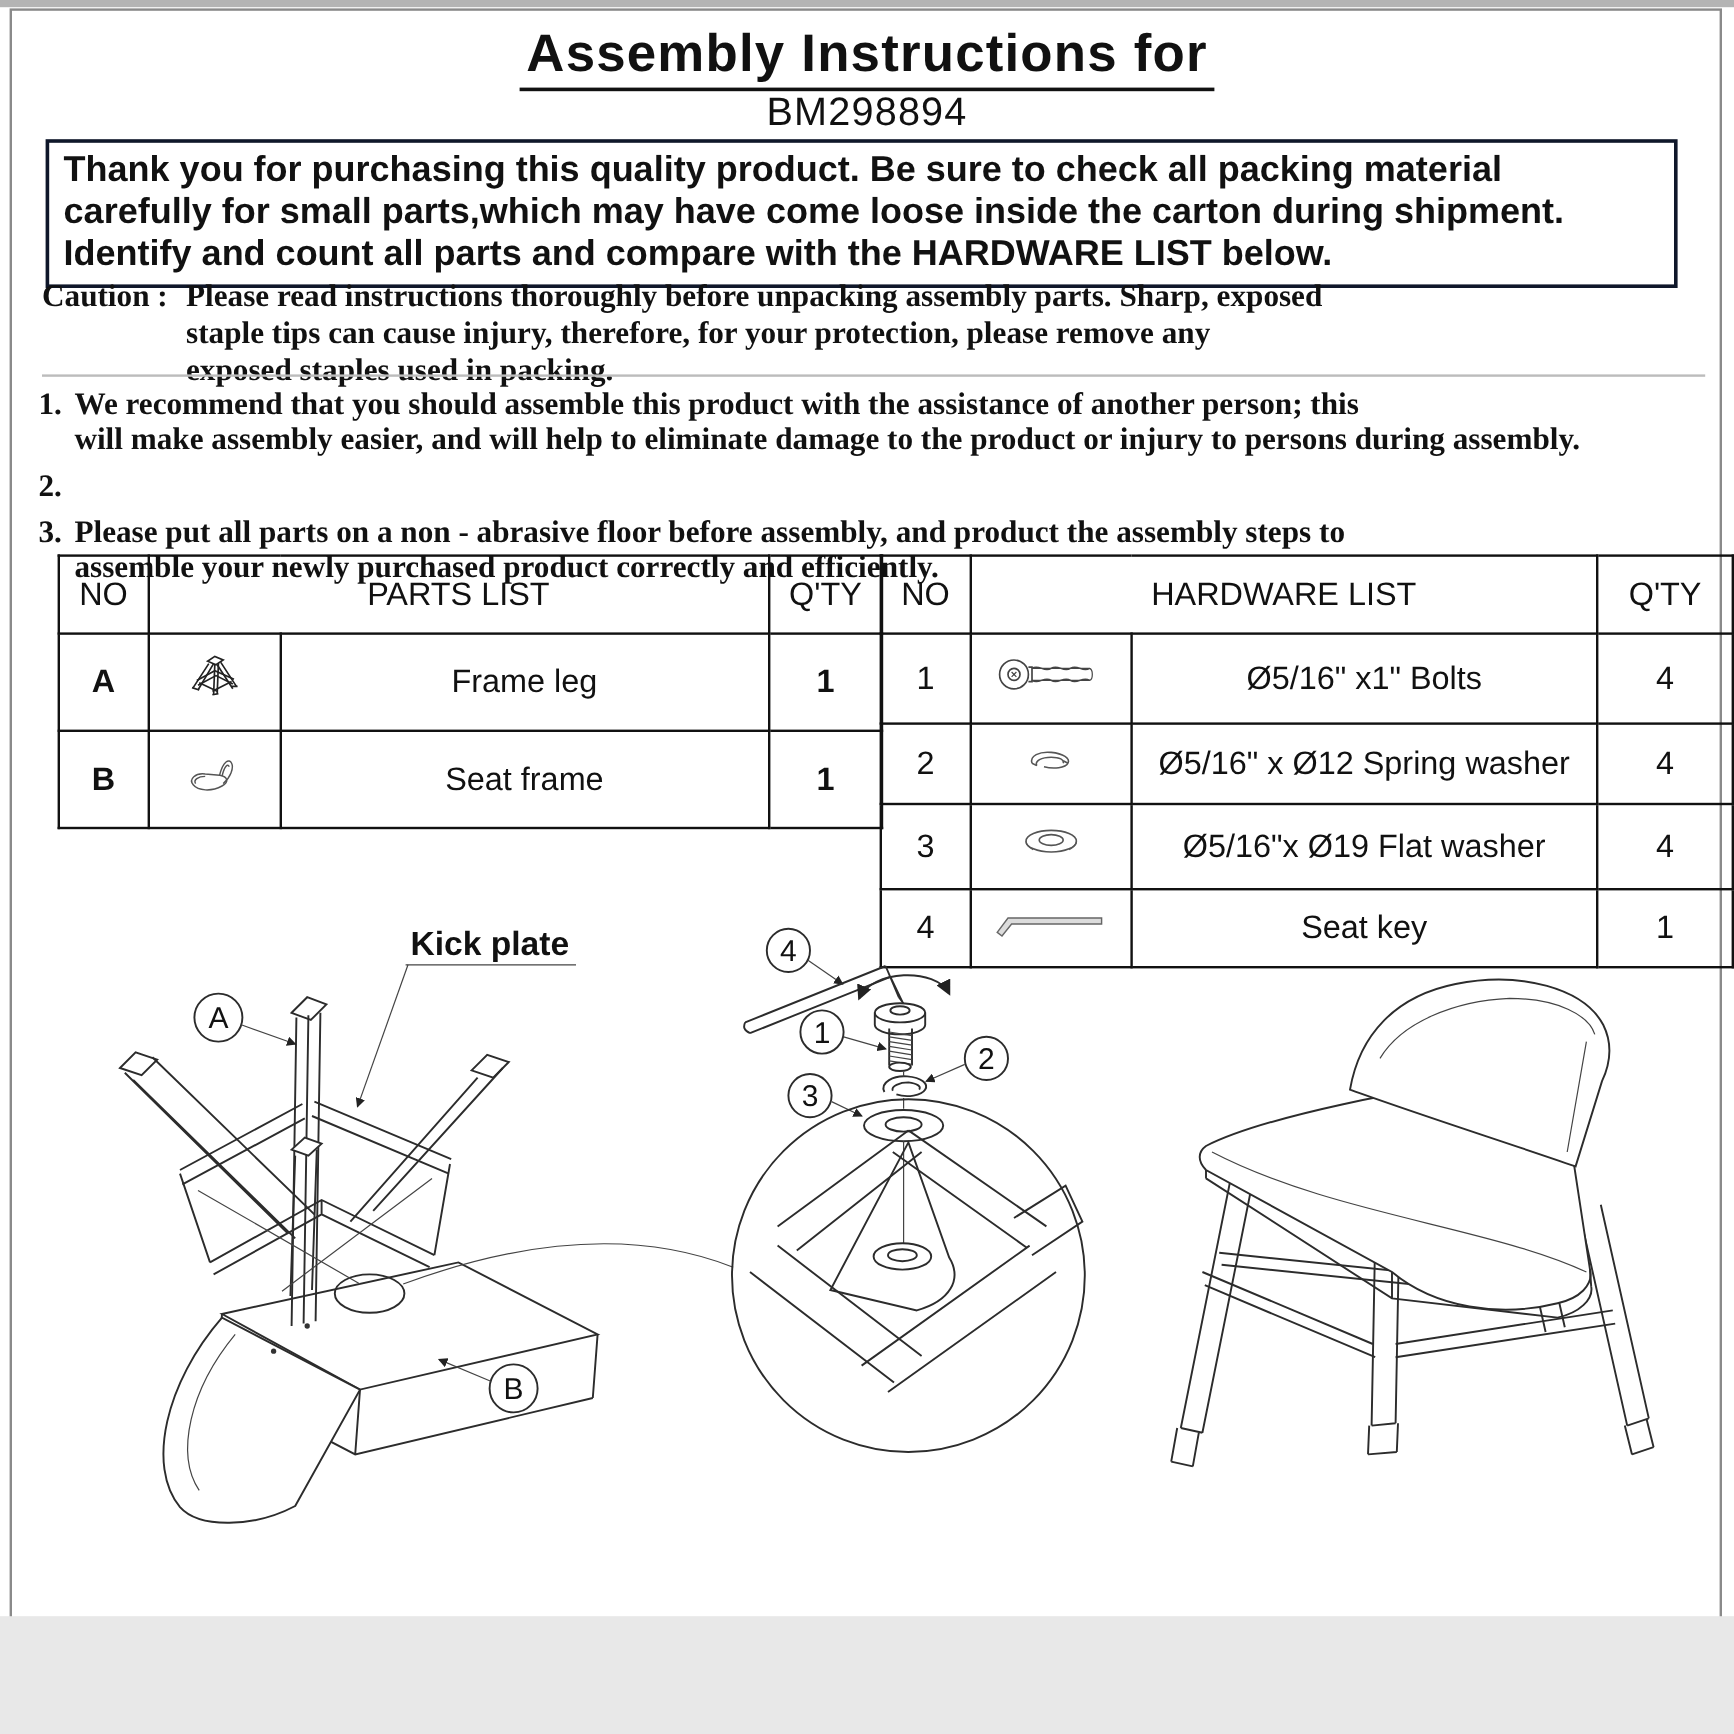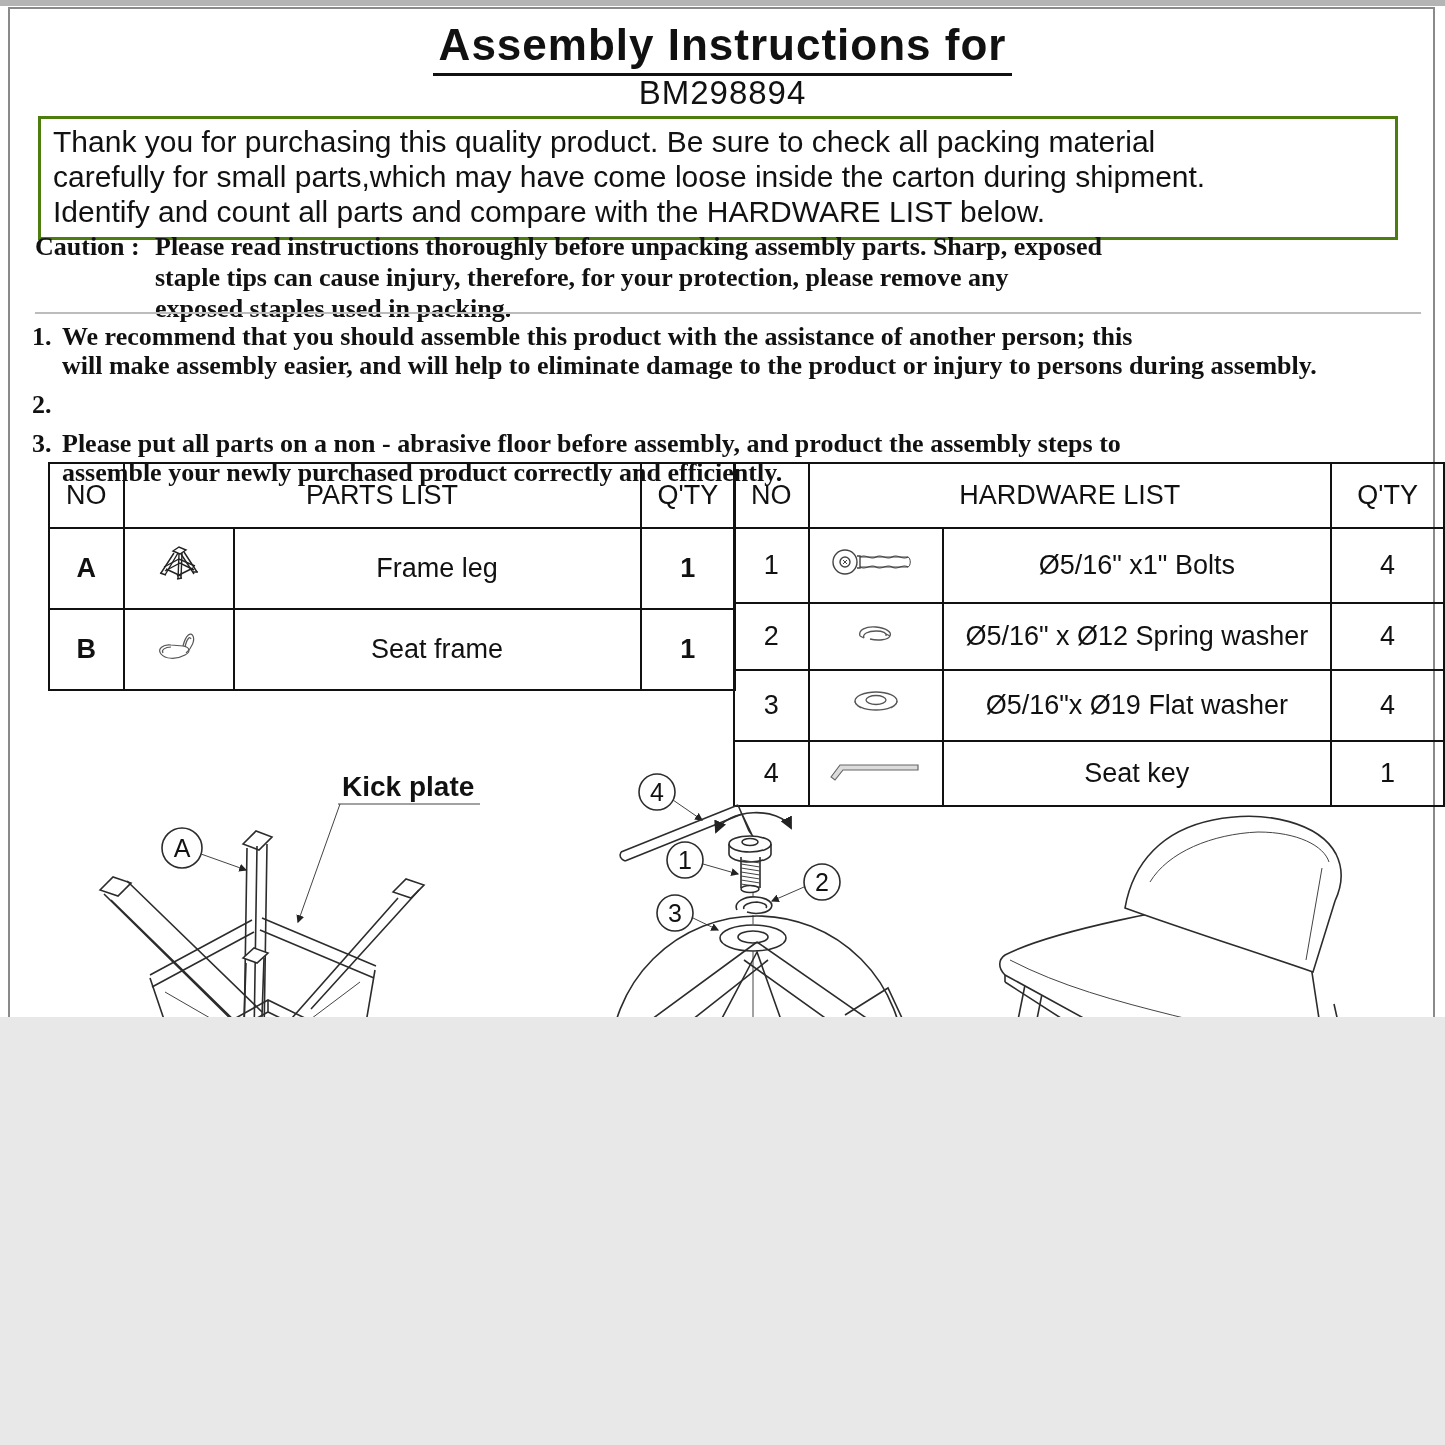--- a/index.html
+++ b/index.html
@@ -1,27 +1,27 @@
 <!DOCTYPE html>
 <html><head>
 <meta charset="utf-8">
 <style>
   html,body{margin:0;padding:0;background:#e8e8e8;}
-  #page{position:relative;width:1445px;height:1017px;background:#ffffff;overflow:hidden;
+  #page{position:relative;width:1445px;height:1347px;background:#ffffff;overflow:hidden;
         font-family:"Liberation Sans",sans-serif;color:#111;}
   .topstrip{position:absolute;left:0;top:0;width:100%;height:6px;background:#b4b4b4;}
   .frame{position:absolute;left:8px;top:7px;width:1427px;height:1398px;border:2px solid #8a8a8a;box-sizing:border-box;}
 
   .title-wrap{position:absolute;left:0;top:20px;width:100%;text-align:center;}
   .title{display:inline-block;font-size:44px;font-weight:bold;letter-spacing:1px;
          border-bottom:3px solid #111;padding:0 6px 3px 6px;}
   .model{position:absolute;left:0;top:74px;width:100%;text-align:center;font-size:33px;letter-spacing:1px;}
 
-  .thanks{position:absolute;left:38px;top:116px;width:1330px;border:3px solid #4d7c0f;
-          padding:5px 12px 8px 12px;font-size:30px;line-height:35px;font-weight:400;}
+  .thanks{position:absolute;left:38px;top:116px;width:1330px;border:3px solid #0f172a;
+          padding:5px 12px 8px 12px;font-size:30px;line-height:35px;font-weight:700;}
 
   .caution{position:absolute;left:35px;top:231px;display:flex;
            font-family:"Liberation Serif",serif;font-weight:bold;font-size:26px;line-height:31px;}
   .caution-label{width:120px;flex:0 0 auto;}
   .rule{position:absolute;left:35px;top:312px;width:1386px;height:2px;background:#bcbcbc;}
 
   .items{position:absolute;left:32px;top:322px;width:1400px;
          font-family:"Liberation Serif",serif;font-weight:bold;font-size:26px;line-height:29px;}
   .item{display:flex;margin-bottom:10px;}
   .item-num{width:30px;flex:0 0 auto;}

